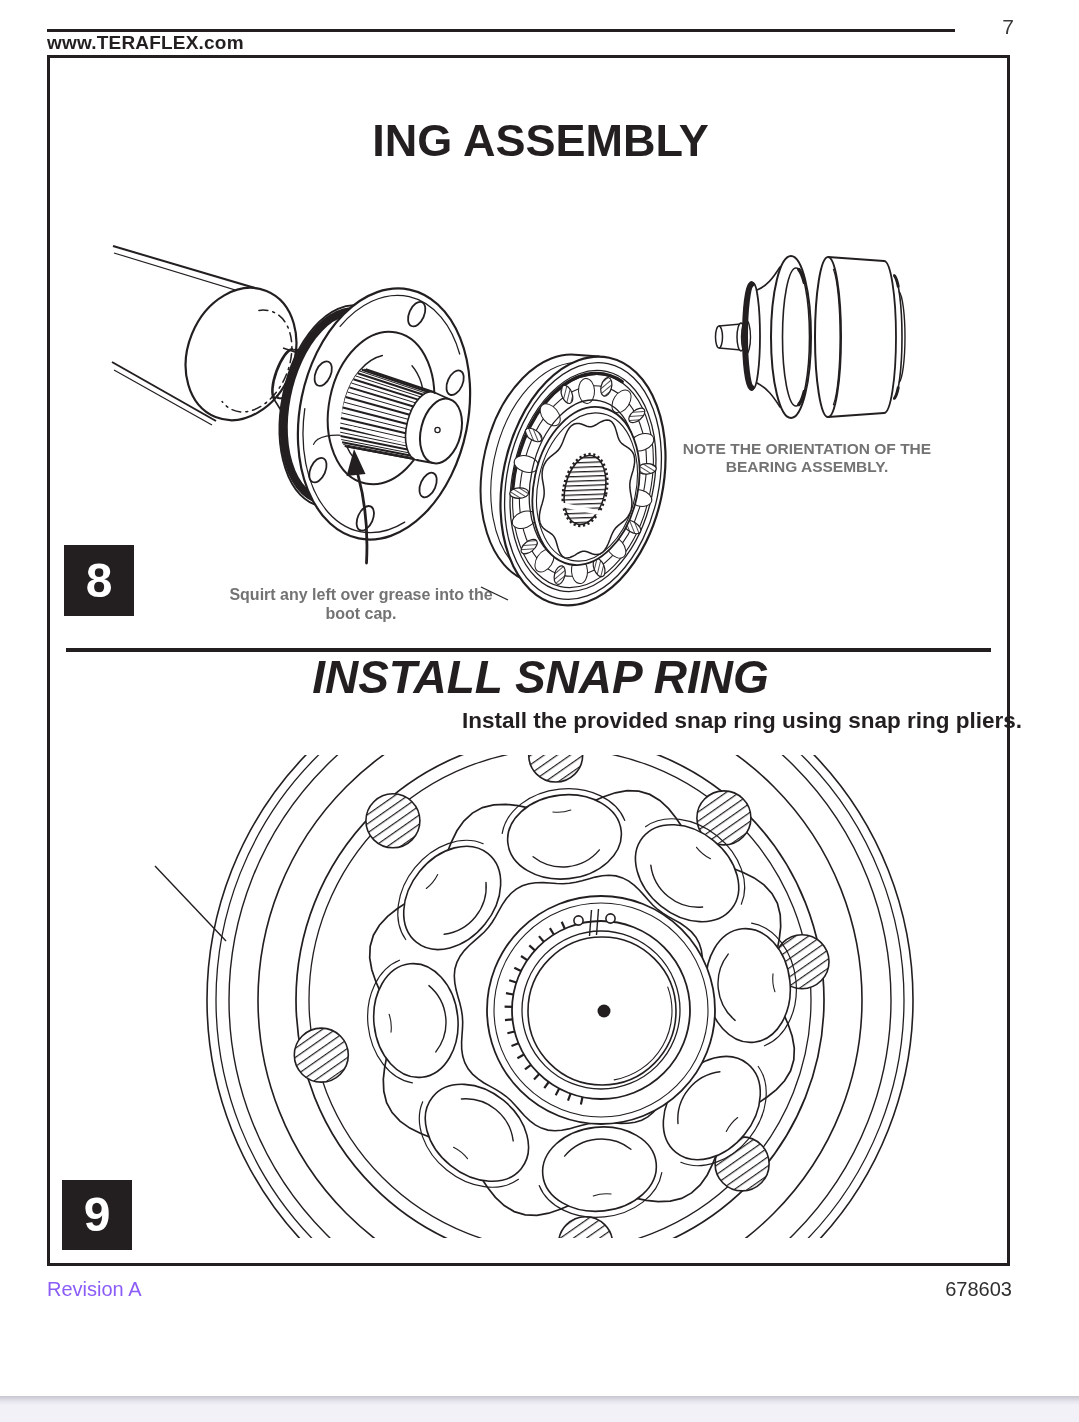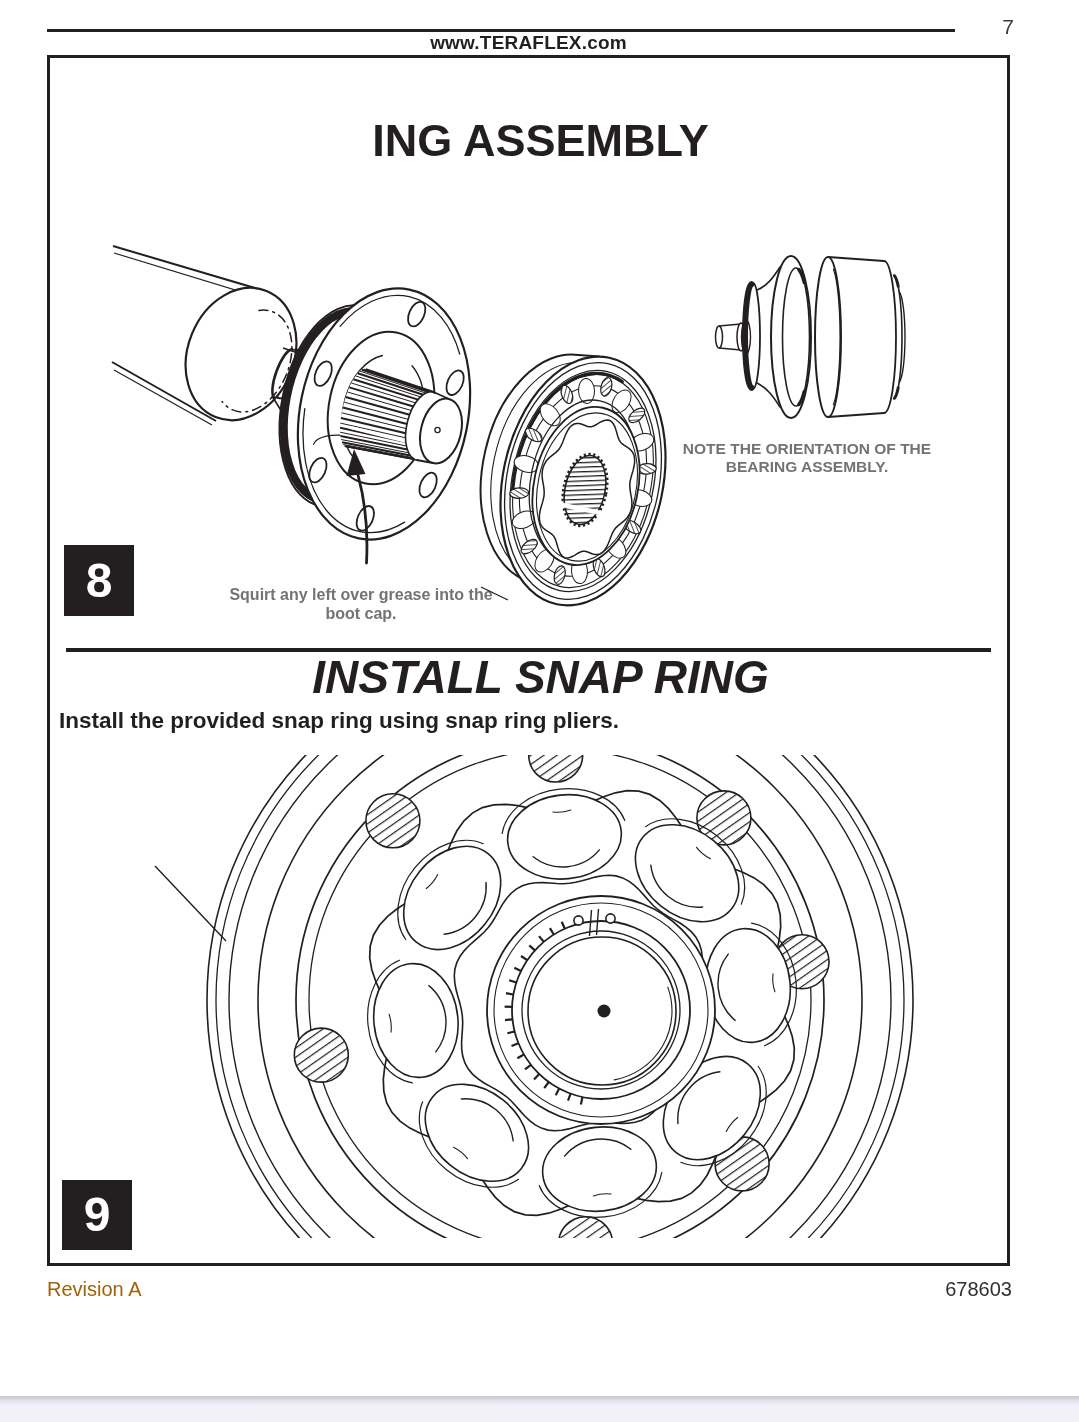--- a/index.html
+++ b/index.html
@@ -4,39 +4,39 @@
 <style>
   html,body { margin:0; padding:0; }
   body {
     width:1079px; height:1422px; position:relative; overflow:hidden;
     background:#ffffff; font-family:"Liberation Sans", sans-serif;
     -webkit-font-smoothing:antialiased;
   }
   .abs { position:absolute; }
   #page-num { top:15px; right:65px; font-size:21px; color:#3a3a3a; }
   #top-rule { left:47px; top:29px; width:908px; height:3px; background:#231f20; }
-  #site-line { left:47px; top:32px; width:963px; text-align:center;
+  #site-line { left:47px; top:32px; width:963px; 
     font-size:19px; font-weight:bold; letter-spacing:0.2px; color:#231f20; }
   #main-box { left:47px; top:55px; width:963px; height:1211px;
     border:3px solid #231f20; box-sizing:border-box; }
   .h1 { left:59px; width:963px; text-align:center; font-weight:bold;
     color:#231f20; letter-spacing:0px; }
   #sec8-title { top:66px; font-size:45px; line-height:50px; }
   #divider { left:66px; top:648px; width:925px; height:4px; background:#231f20; }
   #sec9-title { top:654px; font-size:46px; line-height:46px;font-style:italic; }
-  #sec9-sub { left:59px; top:708px; width:963px; text-align:left;
+  #sec9-sub { left:59px; top:708px; width:963px; text-align:right;
     font-size:22.5px; font-weight:bold; color:#231f20; }
   .caption { text-align:center; font-weight:bold; color:#737373; }
   #note-caption { left:607px; top:440px; width:400px; font-size:15.5px; line-height:18px; }
   #squirt-caption { left:161px; top:572px; width:400px; font-size:16px; line-height:18.5px;margin-top:14px; }
   .step-box { width:70px; background:#231f20; color:#fff; text-align:center;
     font-weight:bold; font-size:48px; }
   #step8 { left:64px; top:545px; height:71px; line-height:71px; }
   #step9 { left:62px; top:1180px; height:70px; line-height:70px; }
-  #footer-left { left:47px; top:1278px; font-size:20px; color:#a16207; }
+  #footer-left { left:47px; top:1278px; font-size:20px; color:#8b5cf6; }
   #footer-right { right:67px; top:1278px; font-size:20px; color:#2f2f2f; }
   #viewer-band { left:0; top:1396px; width:1079px; height:26px;
     background:linear-gradient(to bottom, #c7c6cf 0px, #e4e3ec 5px, #f2f1f7 9px, #f2f1f7 100%); }
   #art { left:0; top:0; filter:blur(0.25px); }
 </style>
 </head>
 <body>
 
 <div class="abs" id="page-num">7</div>
 <div class="abs" id="top-rule"></div>

